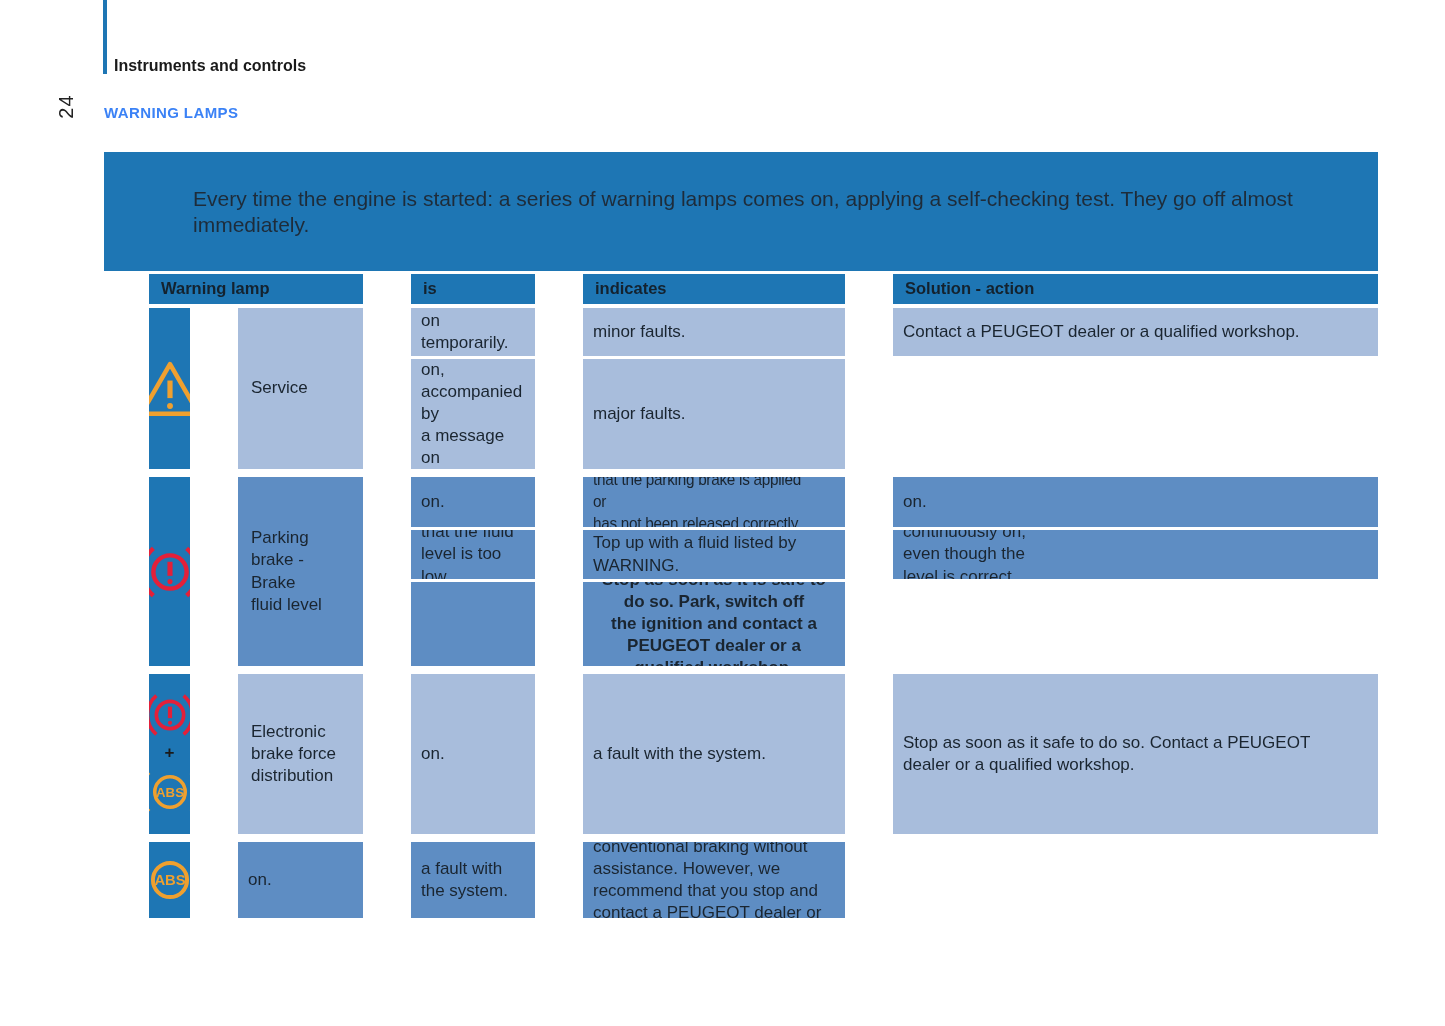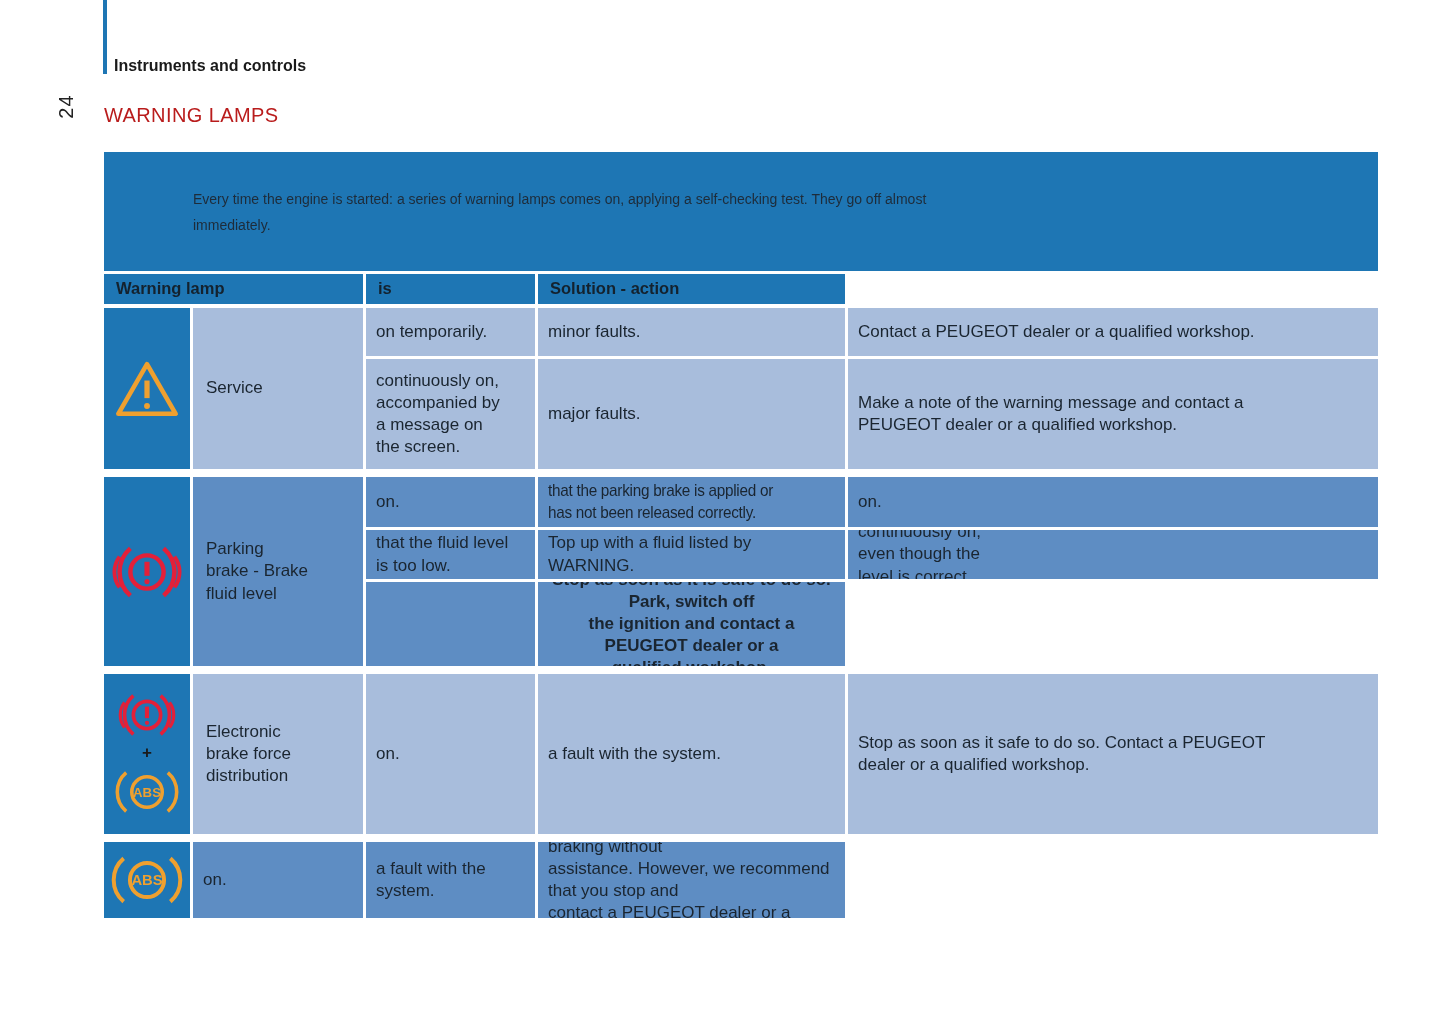--- a/index.html
+++ b/index.html
@@ -4,39 +4,39 @@
 <style>
   * { margin:0; padding:0; box-sizing:border-box; }
   html,body { width:1445px; height:1026px; background:#ffffff;
               font-family:"Liberation Sans", sans-serif; }
   .page { position:relative; width:1445px; height:1026px; background:#fff; overflow:hidden; }
 
   .accent-bar { position:absolute; left:103px; top:0; width:4px; height:74px; background:#1e76b4; }
   .section-title { position:absolute; left:114px; top:57px; font-size:16px; font-weight:bold; color:#1a1a1a; }
   .page-number { position:absolute; left:46px; top:95px; width:40px; font-size:20px; color:#222;
                  transform:rotate(-90deg); transform-origin:center; text-align:center; letter-spacing:1px;}
-  .page-title { position:absolute; left:104px; top:104px; font-size:20px; font-weight:normal;
-                color:#b91c1c; letter-spacing:0.4px; }
+  .page-title { position:absolute; left:104px; top:104px; font-size:15px; font-weight:bold;
+                color:#3b82f6; letter-spacing:0.4px; }
 
   .content { position:absolute; left:104px; top:152px; width:1274px; }
 
   .intro-box { background:#1e76b4; height:119px; padding:8px 26px 8px 89px; color:#1e2c3a;
-               font-size:14px; line-height:26px; white-space:pre-line; overflow:hidden; }
+               font-size:21px; line-height:26px; white-space:pre-line; overflow:hidden; }
 
   .wtable { margin-top:3px; }
   .tgrid { display:grid; grid-template-columns:86px 170px 169px 307px 1fr;
            column-gap:3px; row-gap:3px; background:#fff; }
   .thead { grid-template-rows:30px; margin-bottom:4px; }
   .g0 { grid-template-rows:48px 110px; margin-bottom:8px; }
   .g1 { grid-template-rows:50px 49px 84px; margin-bottom:8px; }
   .g2 { grid-template-rows:160px; margin-bottom:8px; }
   .g3 { grid-template-rows:76px; }
 
   .cell { display:flex; align-items:center; padding:4px 10px; font-size:17px;
-          line-height:1.3; color:#1a2530; white-space:pre-line; overflow:hidden; }
+          line-height:1.3; color:#1a2530; white-space:pre-line; overflow:hidden;margin-left:45px; }
   .hdr { background:#1e76b4; font-weight:bold; color:#14222e; font-size:16.5px; padding-left:12px; }
   .c12 { grid-column:1 / span 2; }
   .bg-l { background:#a8bddc; }
   .bg-m { background:#5e8dc3; }
   .icon-cell { background:#1e76b4; grid-column:1; justify-content:center;
                flex-direction:column; padding:4px 2px; }
   .name-cell { grid-column:2; padding-left:13px; }
   .rs1 { grid-row:1; } .rs2 { grid-row:1 / span 2; } .rs3 { grid-row:1 / span 3; }
   .bold { font-weight:bold;text-align:center; }
   .condensed { letter-spacing:-0.3px; }
@@ -60,42 +60,41 @@
       <p>Every time the engine is started: a series of warning lamps comes on, applying a self-checking test. They go off almost
 immediately.</p>
       
     </div>
 
     <div class="wtable">
 
       <div class="tgrid thead">
         <div class="cell hdr c12">Warning lamp</div>
         <div class="cell hdr">is</div>
+        <div class="cell hdr">indicates</div>
         <div class="cell hdr">Solution - action</div>
       </div>
 
       <div class="tgrid g0">
         <div class="cell icon-cell rs2">
           <svg width="66" height="60" viewBox="0 0 100 92">
             <path d="M50 8 L94 84 L6 84 Z" fill="none" stroke="#efa02f" stroke-width="7" stroke-linejoin="round"></path>
             <path d="M50 33 L50 60" stroke="#efa02f" stroke-width="8"></path>
             <circle cx="50" cy="72" r="4.5" fill="#efa02f"></circle>
           </svg>
         </div>
         <div class="cell name-cell bg-l rs2">Service</div>
         <div class="cell bg-l">on temporarily.</div>
         <div class="cell bg-l">minor faults.</div>
         <div class="cell bg-l">Contact a PEUGEOT dealer or a qualified workshop.</div>
         <div class="cell bg-l">continuously on,
 accompanied by
 a message on
 the screen.</div>
         <div class="cell bg-l">major faults.</div>
-        <div class="cell bg-l">Make a note of the warning message and contact a
-PEUGEOT dealer or a qualified workshop.</div>
       </div>
 
       <div class="tgrid g1">
         <div class="cell icon-cell rs3">
           <svg width="78" height="64" viewBox="0 0 122 100">
             <g fill="none" stroke="#e32039" stroke-width="7">
               <circle cx="61" cy="50" r="26"></circle>
               <path d="M61 34 L61 56" stroke-width="8"></path>
               <path d="M35 13 A49 49 0 0 0 35 87"></path>
               <path d="M18 26 A40 40 0 0 0 18 74" stroke-width="6"></path>

